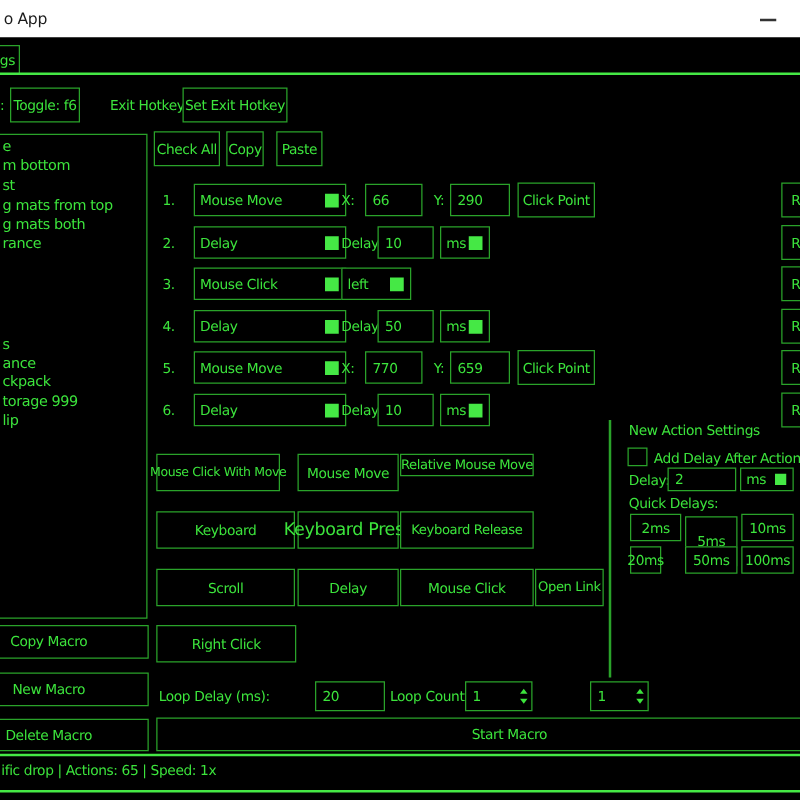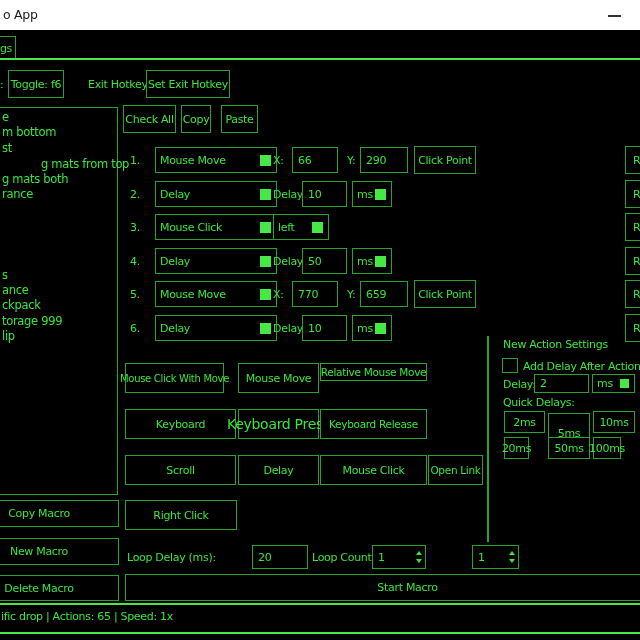--- a/index.html
+++ b/index.html
@@ -56,21 +56,21 @@
 </div>
 <div class="lbl" style="left:88px;top:78px;">Exit Hotkey:</div>
 <div class="box btn" style="left:146px;top:70px;width:84px;height:28px;">
   <span>Set Exit Hotkey</span>
 </div>
 
 <div class="box" style="left:-20px;top:107px;width:138px;height:388px;">
   <div class="list-item" style="left:21px;top:2px;">e</div>
   <div class="list-item" style="left:21px;top:17px;">m bottom</div>
   <div class="list-item" style="left:21px;top:33px;">st</div>
-  <div class="list-item" style="left:21px;top:49px;margin-left:39px;">g mats from top</div>
+  <div class="list-item" style="left:21px;top:49px;">g mats from top</div>
   <div class="list-item" style="left:21px;top:64px;">g mats both</div>
   <div class="list-item" style="left:21px;top:79px;">rance</div>
   <div class="list-item" style="left:21px;top:160px;">s</div>
   <div class="list-item" style="left:21px;top:175px;">ance</div>
   <div class="list-item" style="left:21px;top:190px;">ckpack</div>
   <div class="list-item" style="left:21px;top:206px;">torage 999</div>
   <div class="list-item" style="left:21px;top:221px;">lip</div>
 </div>
 
 <div class="box btn" style="left:123px;top:105px;width:53px;height:28px;">
@@ -242,21 +242,21 @@
 </div>
 <div class="box btn" style="left:593px;top:411px;width:42px;height:22px;">
   <span>10ms</span>
 </div>
 <div class="box btn" style="left:504px;top:437px;width:25px;height:22px;">
   <span>20ms</span>
 </div>
 <div class="box btn" style="left:548px;top:437px;width:42px;height:22px;">
   <span>50ms</span>
 </div>
-<div class="box btn" style="left:593px;top:437px;width:28px;height:22px;">
+<div class="box btn" style="left:593px;top:437px;width:42px;height:22px;">
   <span>100ms</span>
 </div>
 
 <div class="box btn" style="left:-41px;top:500px;width:160px;height:27px;">
   <span>Copy Macro</span>
 </div>
 <div class="box btn" style="left:-41px;top:538px;width:160px;height:27px;">
   <span>New Macro</span>
 </div>
 <div class="box btn" style="left:-41px;top:575px;width:160px;height:26px;">

